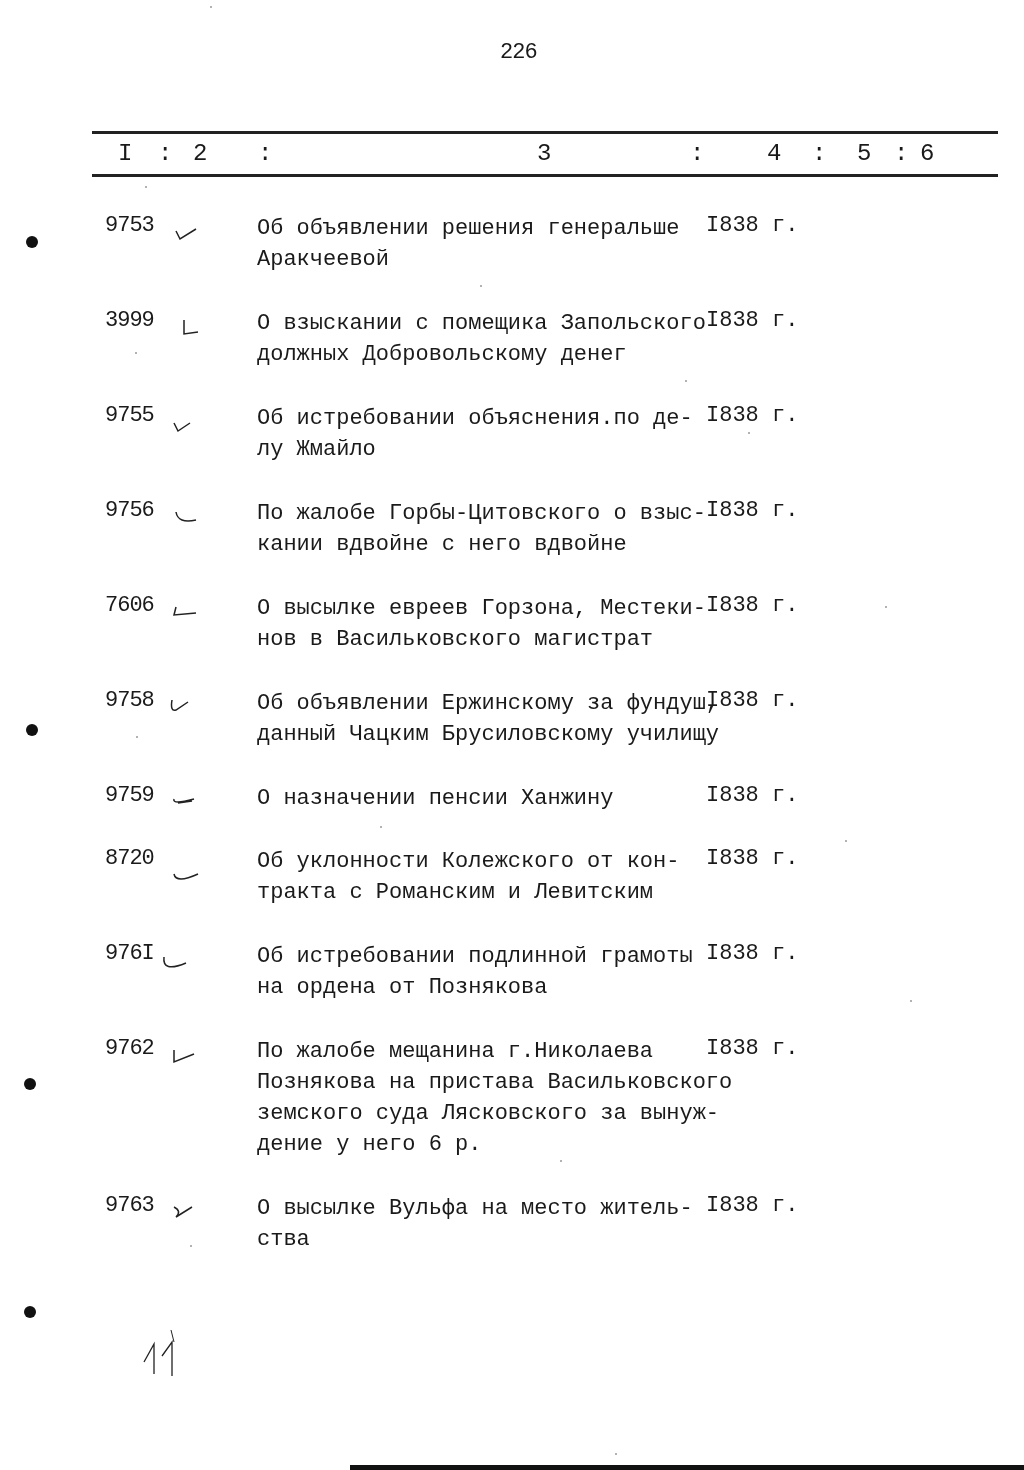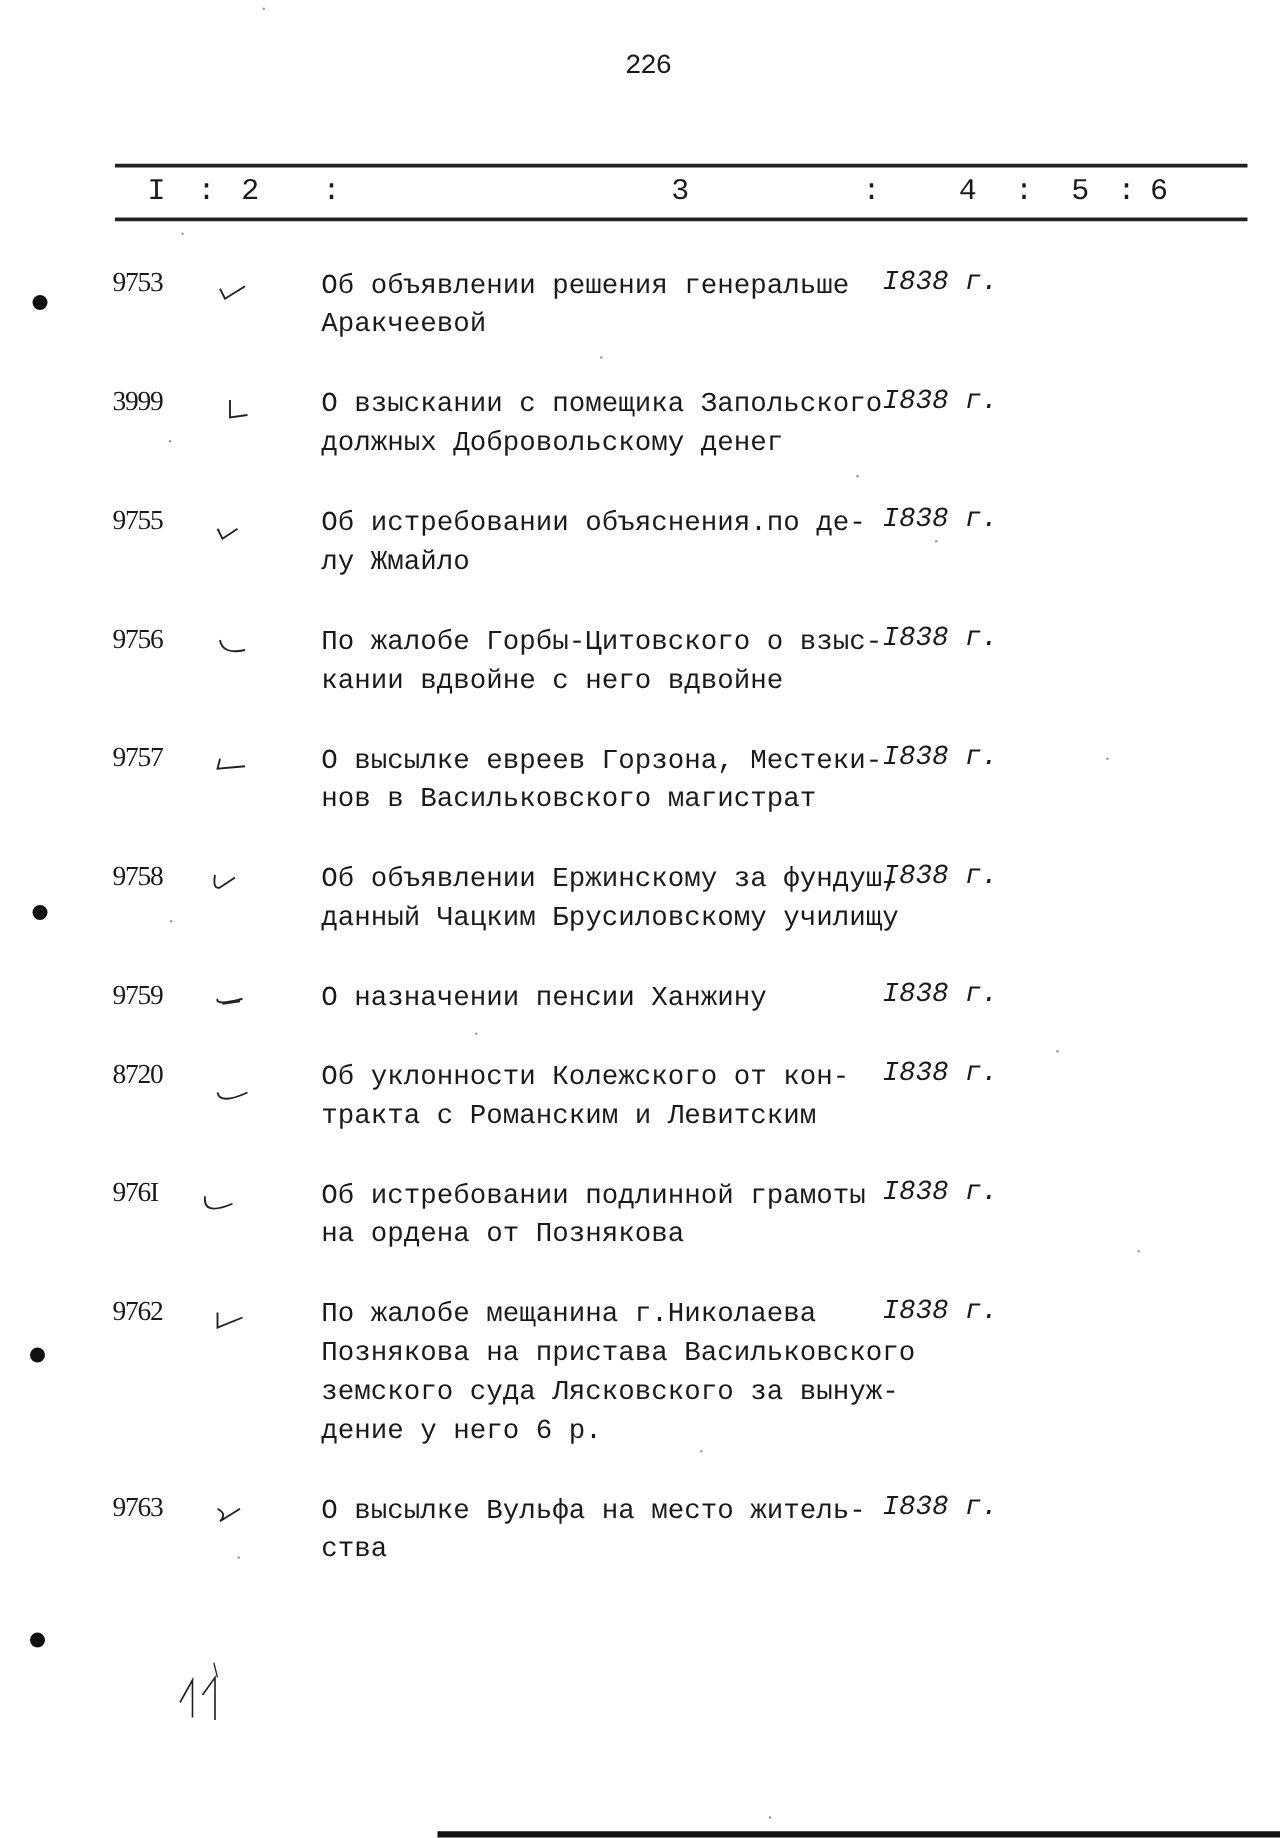--- a/index.html
+++ b/index.html
@@ -7,24 +7,24 @@
     width: 1024px; height: 1470px; background: #ffffff; position: relative; overflow: hidden;
     font-family: "Liberation Mono", "DejaVu Sans Mono", monospace; color: #1a1a1a;
   }
   .page-number { position: absolute; left: 500px; top: 40px; font-size: 22px; letter-spacing: -1px; }
   .rule { position: absolute; left: 92px; width: 906px; height: 3px; background: #222; }
   .rule.top { top: 131px; }
   .rule.bottom { top: 174px; }
   .header-row { position: absolute; top: 140px; left: 0; width: 1024px; height: 30px; font-size: 24px; }
   .header-row span { position: absolute; top: 0; }
   .entry { position: absolute; left: 0; width: 1024px; font-size: 22px; }
-  .entry .num { position: absolute; left: 90px; top: 0; letter-spacing: -1px; font-family: Liberation Serif, serif; }
+  .entry .num { position: absolute; left: 105px; top: 0; letter-spacing: -1px; }
   .entry .mark { position: absolute; left: 168px; top: 4px; width: 36px; height: 26px; }
   .entry .title { position: absolute; left: 257px; top: 0; width: 460px; line-height: 31px; white-space: pre; }
-  .entry .year { position: absolute; left: 706px; top: 0; font-style: italic; }
+  .entry .year { position: absolute; left: 706px; top: 0; }
   .hole { position: absolute; width: 12px; height: 12px; border-radius: 50%; background: #111; }
   .hand-note { position: absolute; left: 140px; top: 1330px; width: 50px; height: 50px; }
   .bottom-edge { position: absolute; left: 350px; top: 1465px; width: 674px; height: 5px; background: #111; }
   .speck { position: absolute; width: 2px; height: 2px; background: #999; border-radius: 50%; }
 </style>
 </head>
 <body>
 
 <div class="page-number">226</div>
 
@@ -78,21 +78,21 @@
   <span class="num">9756</span>
   <svg class="mark" viewBox="0 0 36 26">
       <path d="M8 10 Q10 22 28 18" stroke="#222" stroke-width="1.5" fill="none"></path>
     </svg>
   <span class="title">По жалобе Горбы-Цитовского о взыс-
 кании вдвойне с него вдвойне</span>
   <span class="year">I838 г.</span>
 </div>
 
 <div class="entry" style="top:593px">
-  <span class="num">9757</span>
+  <span class="num">7606</span>
   <svg class="mark" viewBox="0 0 36 26">
       <path d="M8 10 L6 18 L28 16" stroke="#222" stroke-width="1.5" fill="none"></path>
     </svg>
   <span class="title">О высылке евреев Горзона, Местеки-
 нов в Васильковского магистрат</span>
   <span class="year">I838 г.</span>
 </div>
 
 <div class="entry" style="top:688px">
   <span class="num">9758</span>

